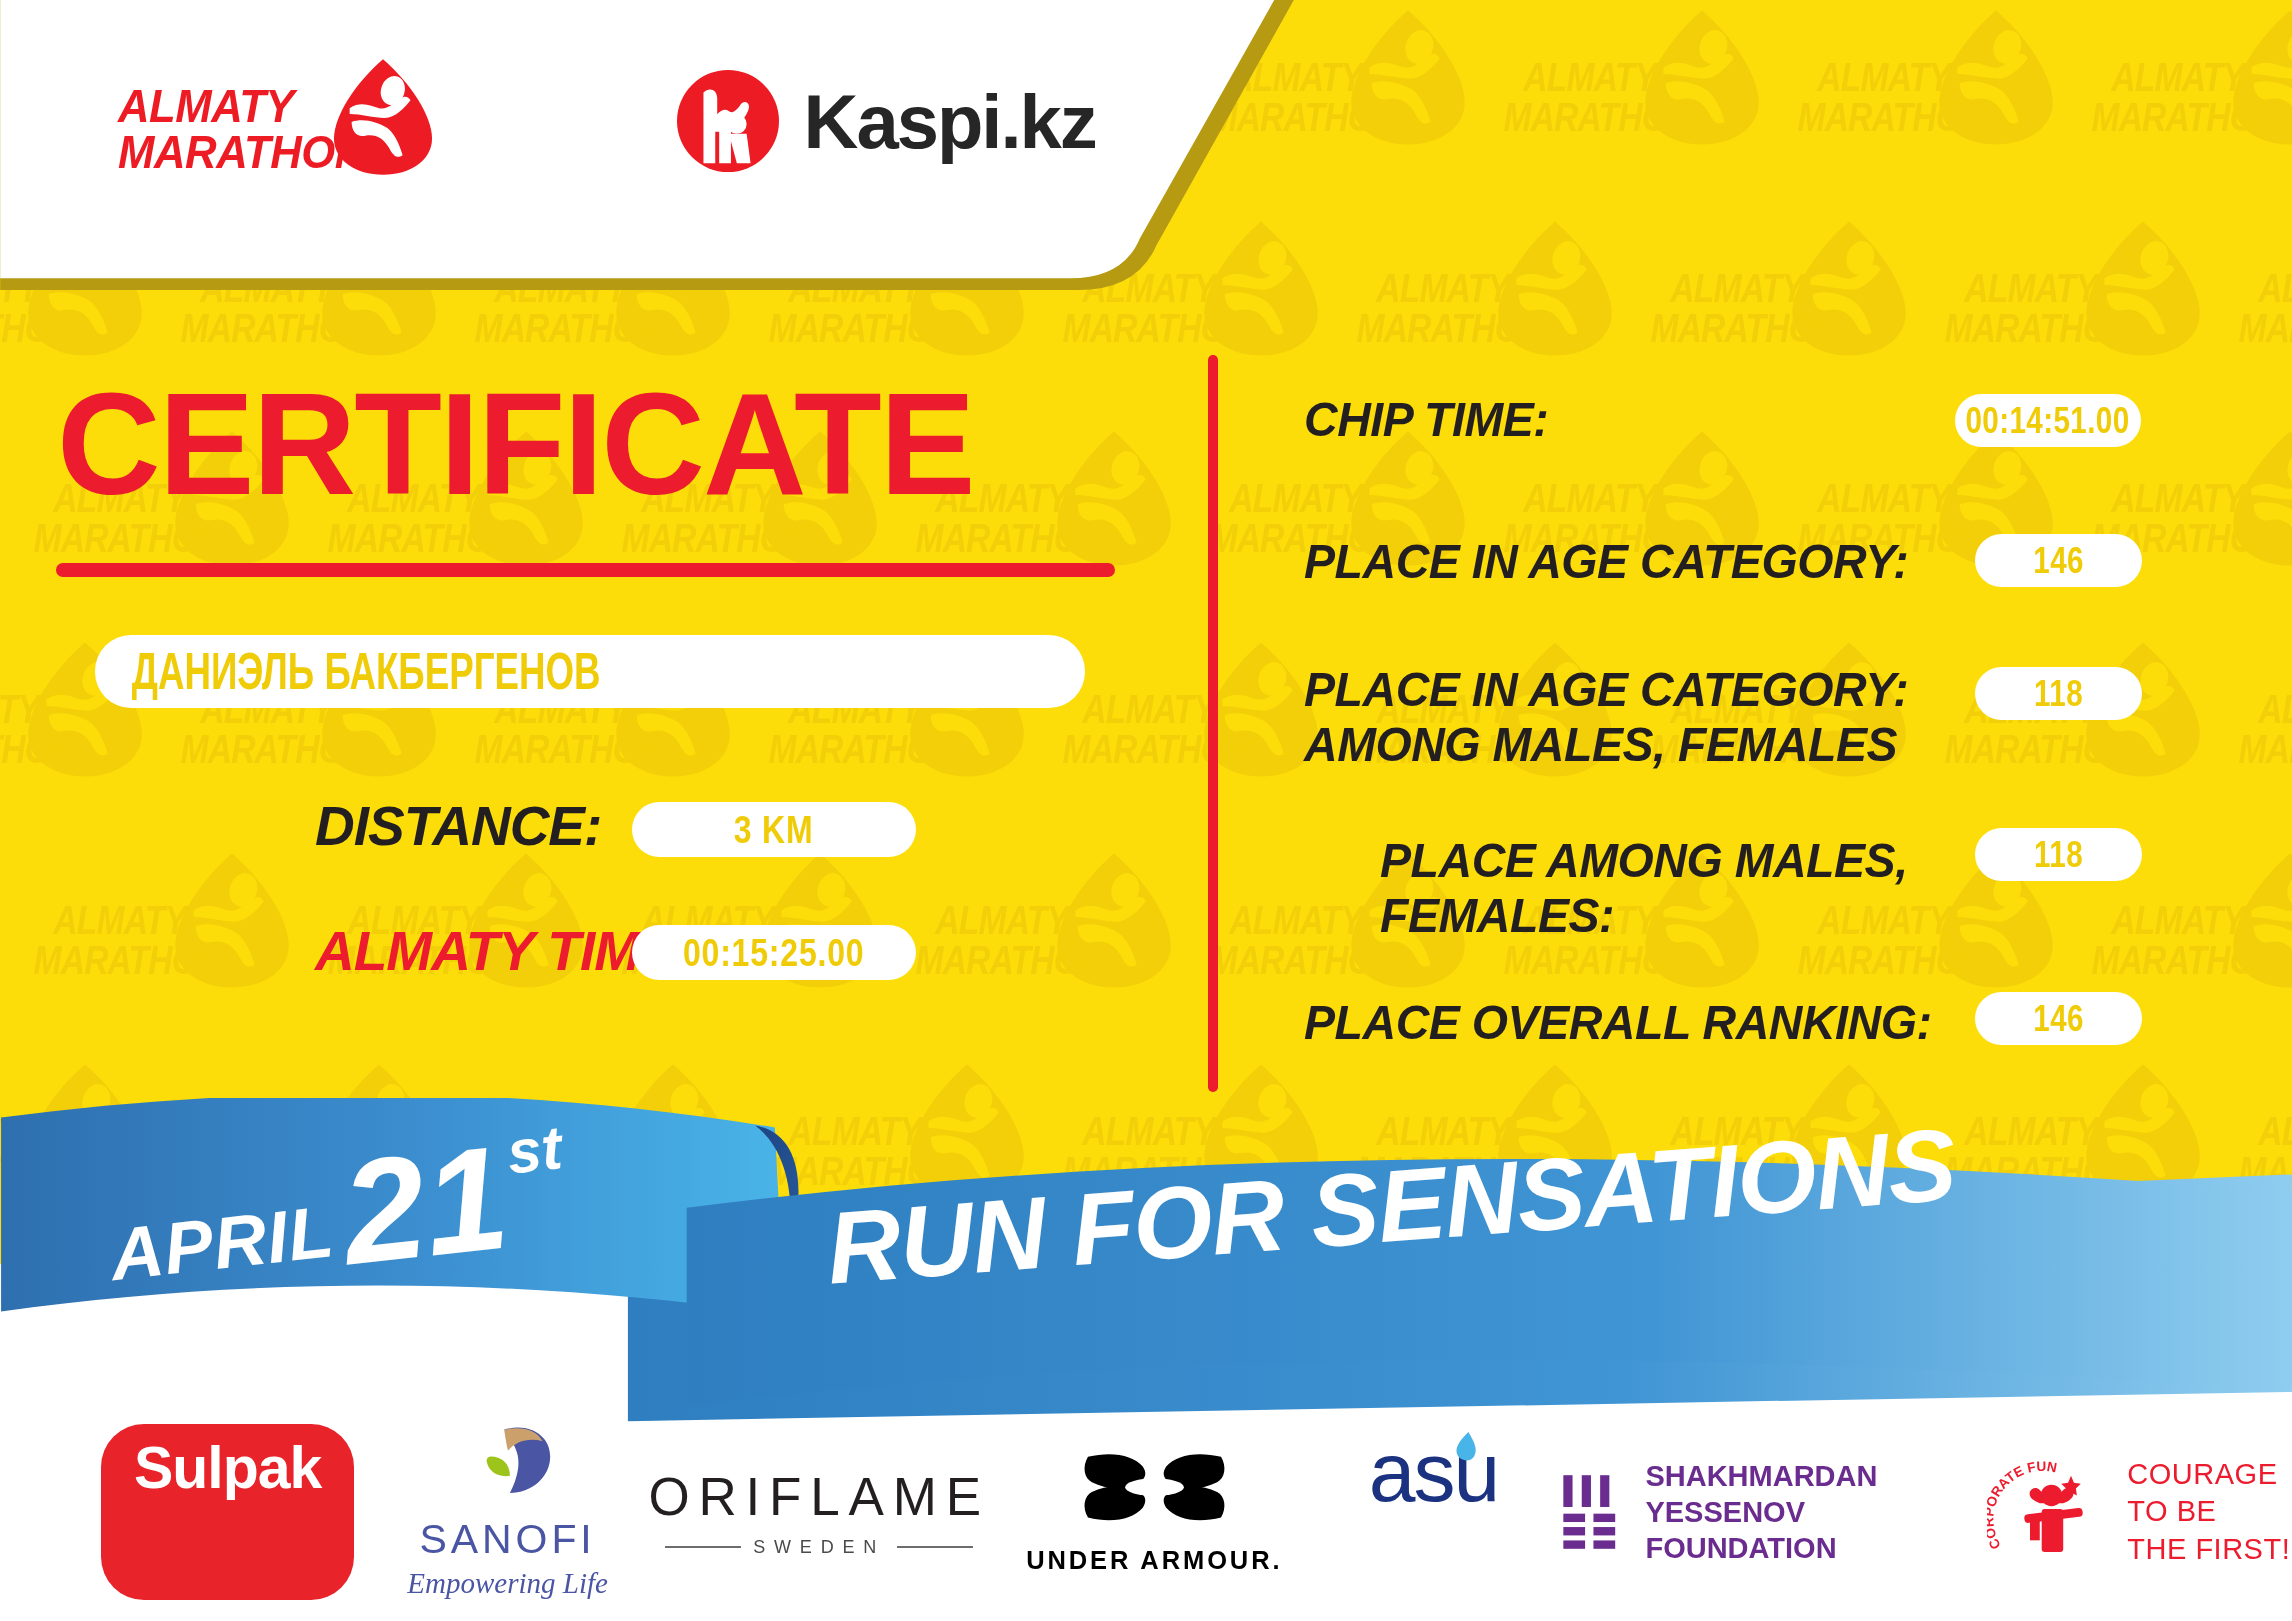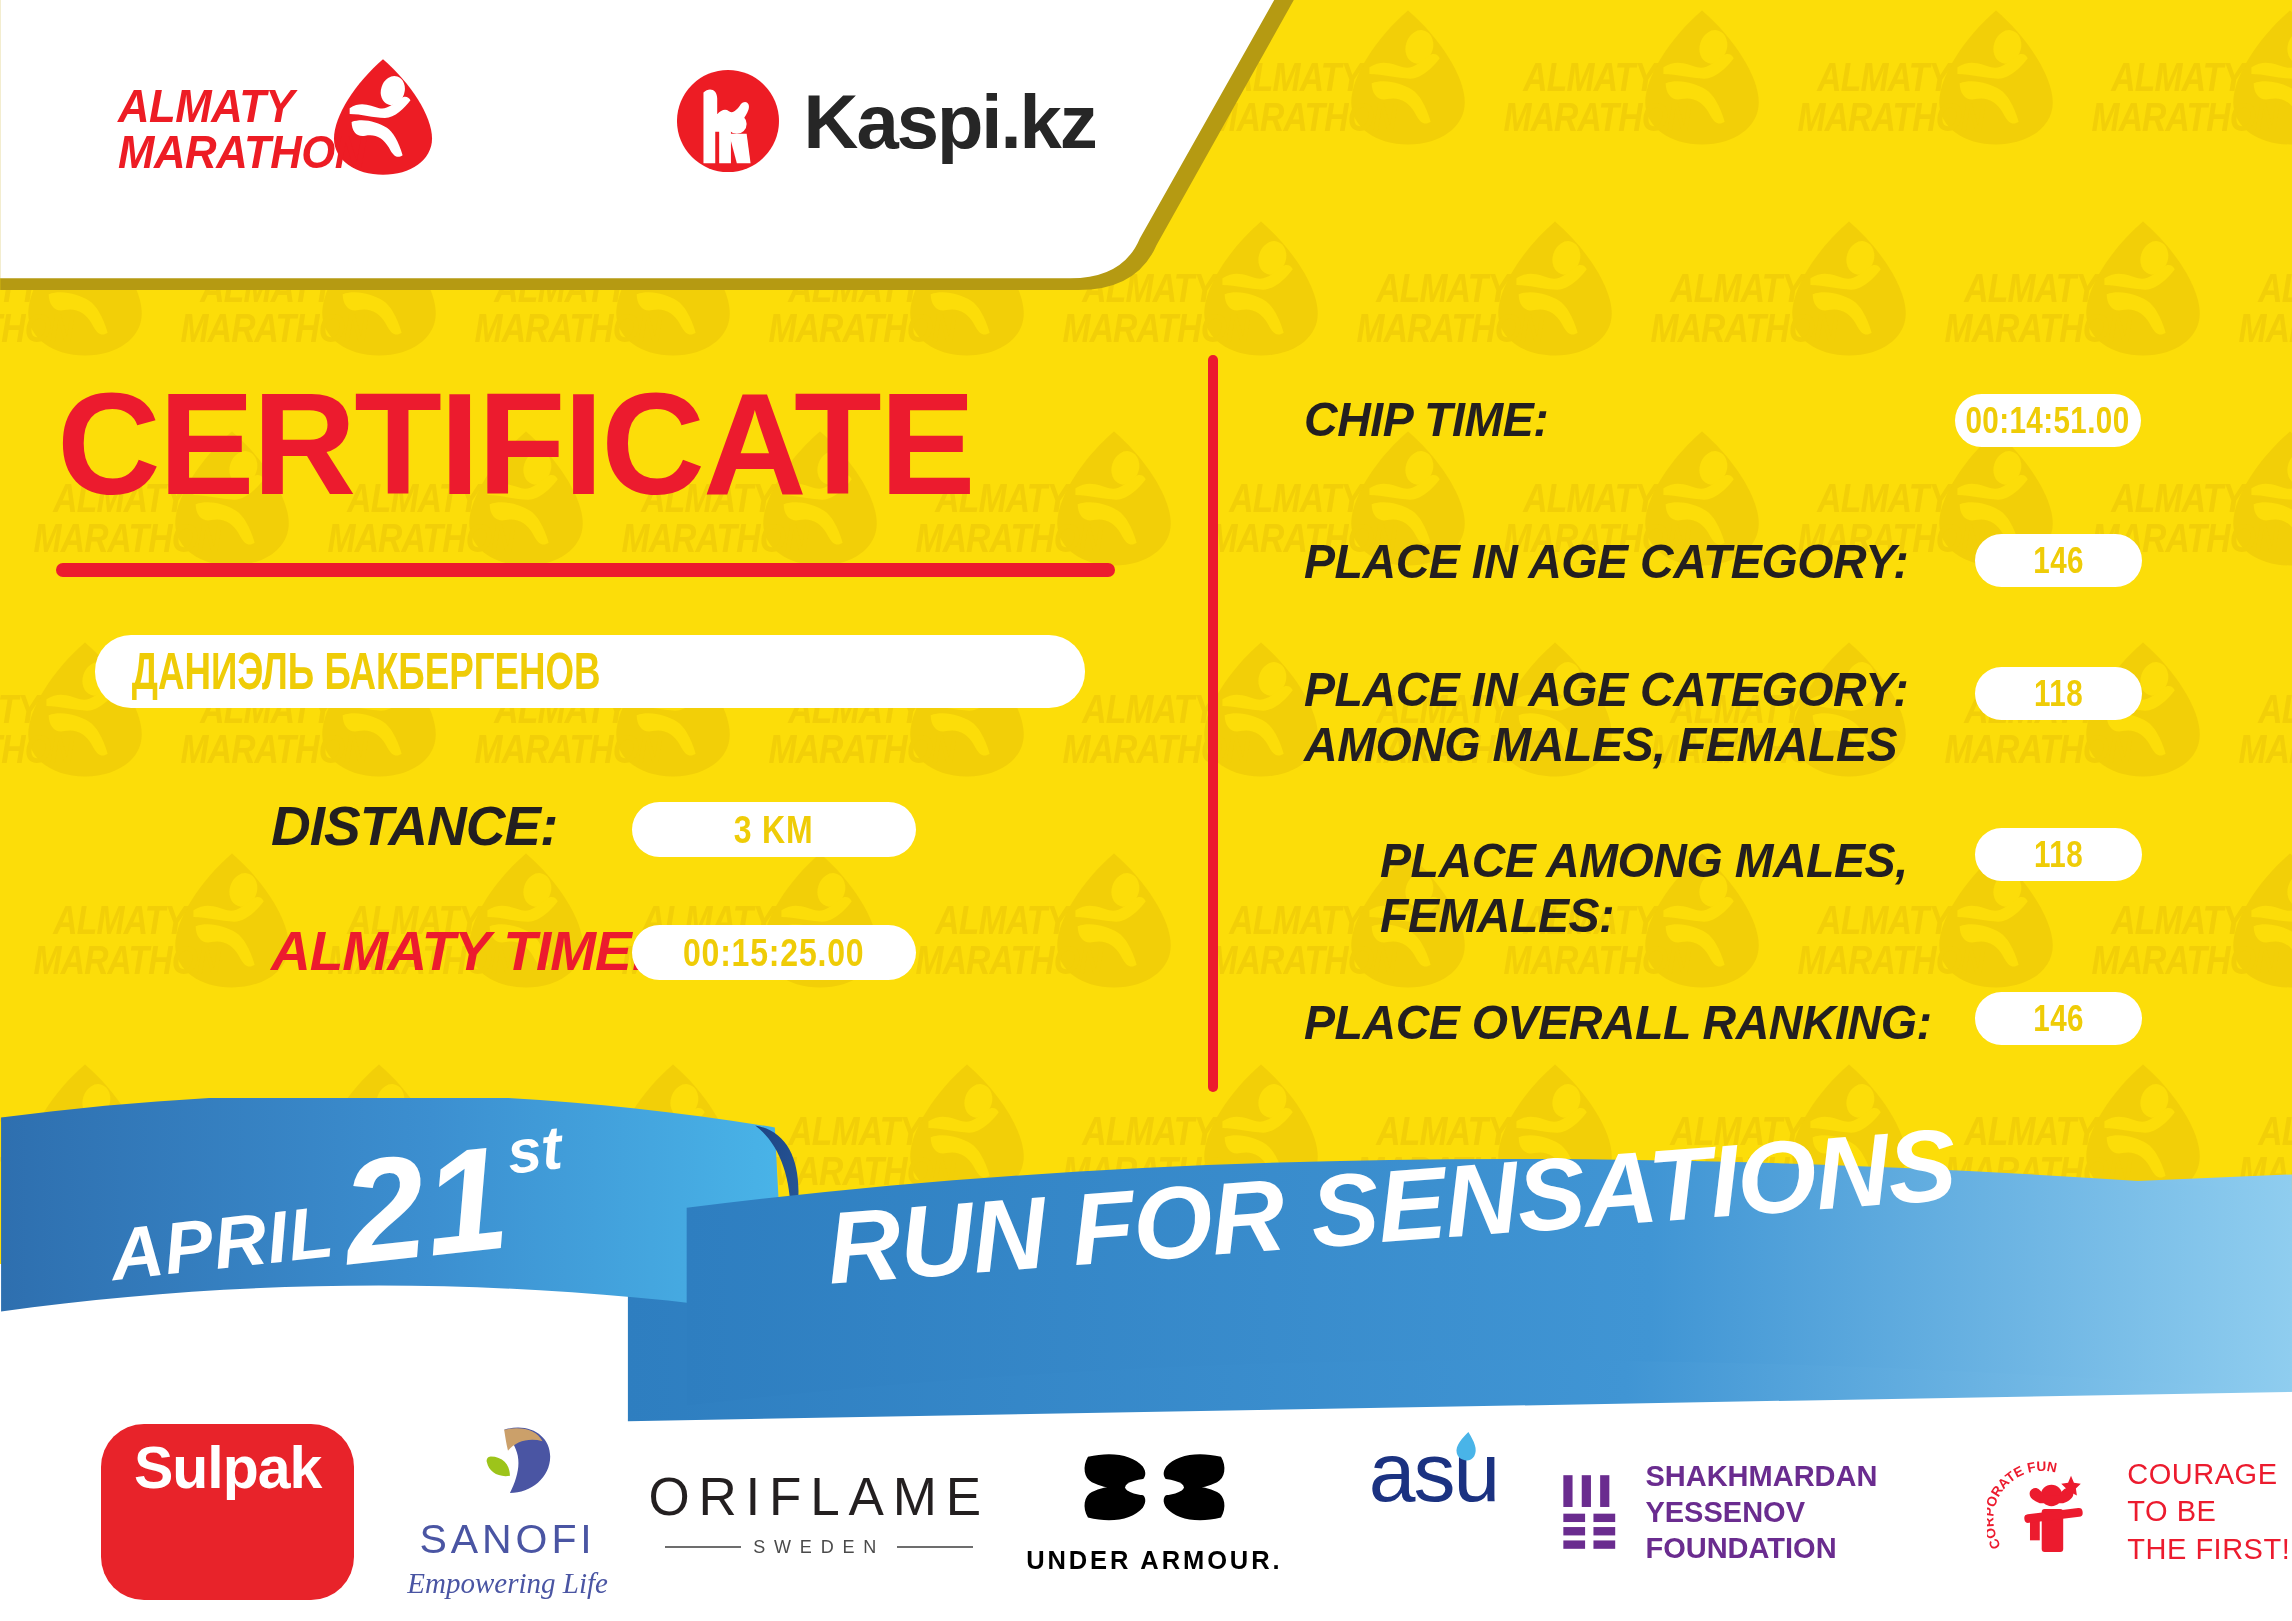--- a/index.html
+++ b/index.html
@@ -72,20 +72,21 @@
   }
   .name-field span{
     padding-left:51px;color:#EFCC07;font-weight:bold;font-size:51px;
     letter-spacing:0px;
     transform:scaleX(0.72);transform-origin:left center;white-space:nowrap;
   }
   .row-left{position:absolute;z-index:8;display:flex;align-items:center;}
   .row-left .lbl{
     font-weight:bold;font-style:italic;font-size:55px;letter-spacing:-1px;
     white-space:nowrap;
+    margin-left:44px;
   }
   .pill{
     background:#fff;border-radius:29px;height:55px;display:flex;
     align-items:center;justify-content:center;
   }
   .pill span{
     color:#EFCC07;font-weight:bold;font-size:39px;letter-spacing:1px;
     transform:scaleX(0.82);transform-origin:center;white-space:nowrap;
   }
   

